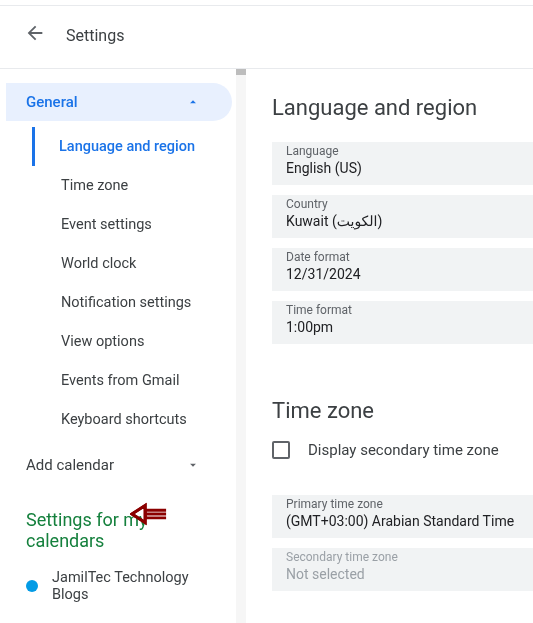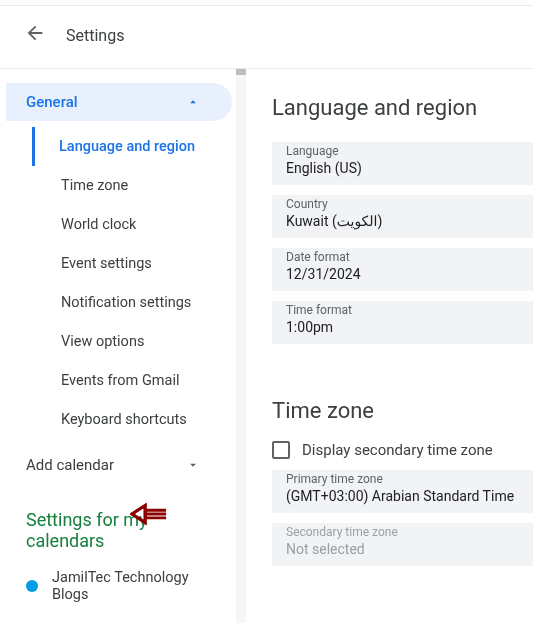--- a/index.html
+++ b/index.html
@@ -144,22 +144,22 @@
   }
   .tz-title {
     font-size: 22px;
     font-weight: 400;
     color: #3c4043;
     margin: 54px 0 18px 0;
   }
   .checkbox-row {
     display: flex;
     align-items: center;
-    gap: 12px;
-    margin-bottom: 11px;
+    gap: 18px;
+    margin-bottom: 36px;
   }
   .checkbox {
     width: 18px; height: 18px;
     border: 2px solid #5f6368;
     border-radius: 2px;
   }
   .cb-label { font-size: 15px; color: #3c4043; }
   .field.disabled .field-label { color: #9aa0a6; }
   .field.disabled .field-value { color: #9aa0a6; }
 </style>
@@ -187,22 +187,22 @@
       <span class="chev">
         <svg viewBox="0 0 24 24">
             <path d="M7 14l5-5 5 5z"></path>
           </svg>
       </span>
     </div>
 
     <div class="sub-items">
       <div class="sub-item active">Language and region</div>
       <div class="sub-item">Time zone</div>
+      <div class="sub-item">Event settings</div>
       <div class="sub-item">World clock</div>
-      <div class="sub-item">Event settings</div>
       <div class="sub-item">Notification settings</div>
       <div class="sub-item">View options</div>
       <div class="sub-item">Events from Gmail</div>
       <div class="sub-item">Keyboard shortcuts</div>
     </div>
 
     <div class="plain-item">
       <span>Add calendar</span>
       <span class="chev grey">
         <svg viewBox="0 0 24 24">

